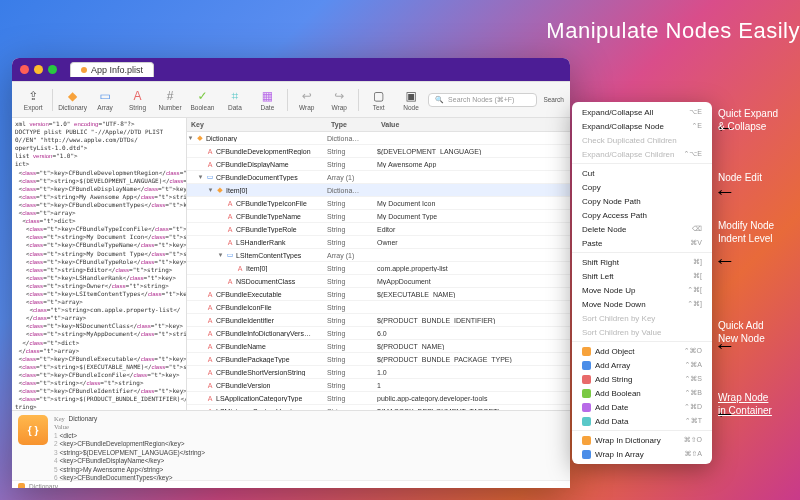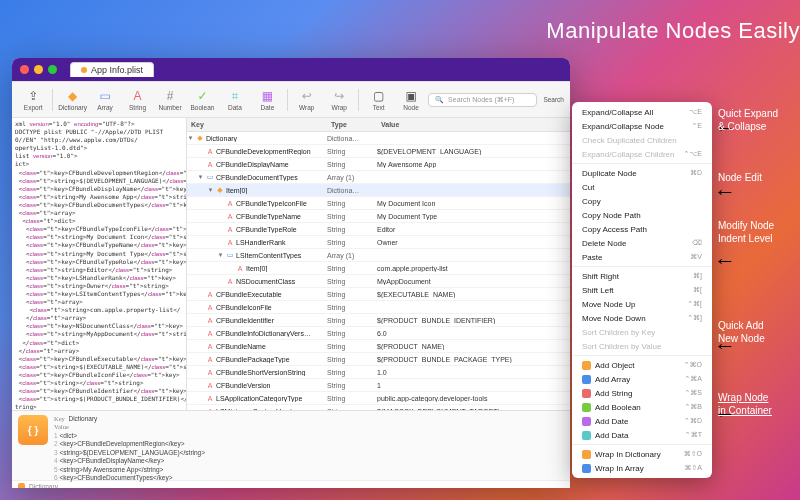--- a/index.html
+++ b/index.html
@@ -415,24 +415,20 @@
     <div class="mitem dis">
       <span class="lbl">Check Duplicated Children</span>
       <span class="sc"></span>
     </div>
     <div class="mitem dis">
       <span class="lbl">Expand/Collapse Children</span>
       <span class="sc">⌃⌥E</span>
     </div>
     <div class="msep"></div>
     <div class="mitem">
-      <span class="lbl">Duplicate Node</span>
-      <span class="sc">⌘D</span>
-    </div>
-    <div class="mitem">
       <span class="lbl">Cut</span>
       <span class="sc"></span>
     </div>
     <div class="mitem">
       <span class="lbl">Copy</span>
       <span class="sc"></span>
     </div>
     <div class="mitem">
       <span class="lbl">Copy Node Path</span>
       <span class="sc"></span>

